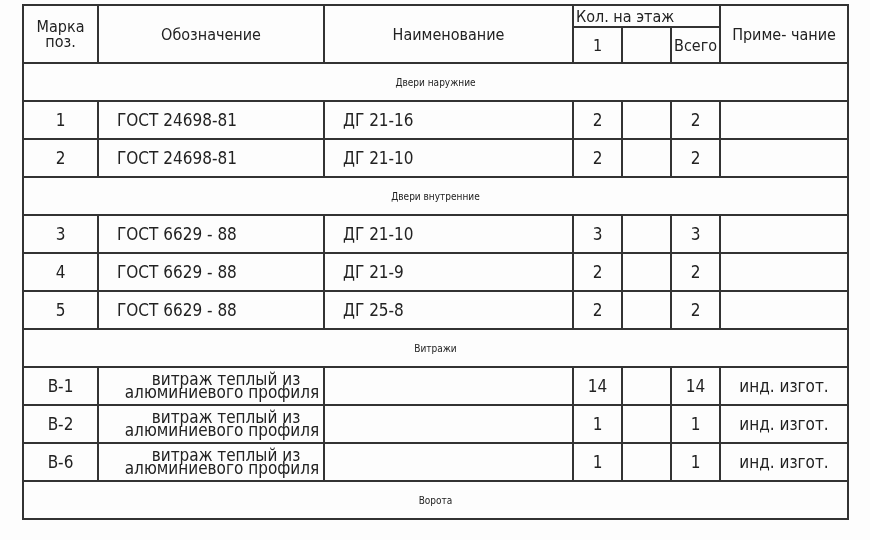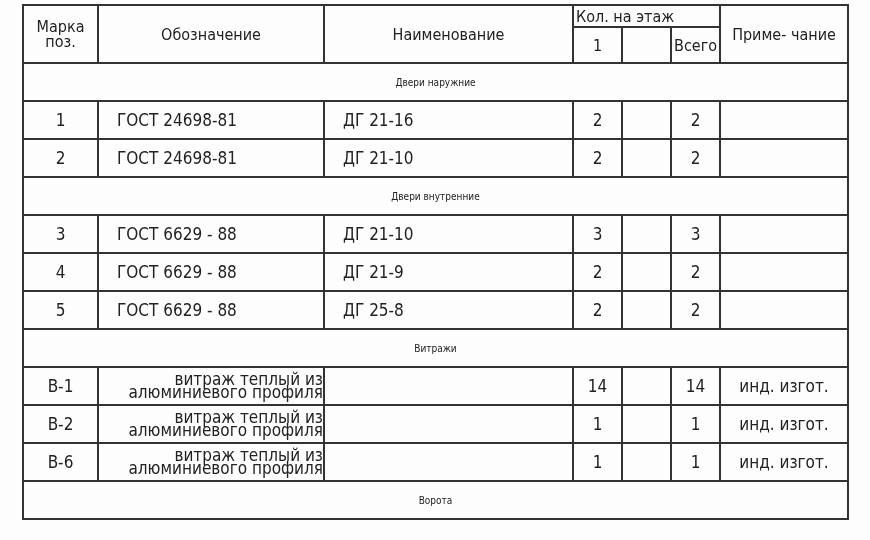--- a/index.html
+++ b/index.html
@@ -3,21 +3,21 @@
 <meta charset="utf-8">
 <style>
   html,body{margin:0;padding:0;background:#fdfdfd;}
   body{width:870px;height:540px;overflow:hidden;position:relative;font-family:"DejaVu Sans Condensed","DejaVu Sans",sans-serif;color:#222;}
   table{position:absolute;left:22px;top:4px;border-collapse:collapse;table-layout:fixed;width:825px;}
   td{border:2px solid #333;padding:0;text-align:center;vertical-align:middle;font-size:15px;line-height:15px;overflow:hidden;}
   .hdr td{font-size:16px;}
   .sec td{height:36px;font-size:10px;}
   .row td{height:36px;font-size:17px;}
   .l{text-align:left;padding-left:18px;}
-  .lbl{font-size:13px;line-height:13px;text-align:right;padding-left:22px;}
+  .lbl{font-size:13px;line-height:13px;text-align:center;padding-left:22px;}
   .nt{font-size:15px;}
   .kol{text-align:left;padding-left:2px;height:20px;font-size:14px;}
 </style>
 </head>
 <body>
 
 <table>
   <colgroup>
     <col style="width:75px">
       <col style="width:226px">

